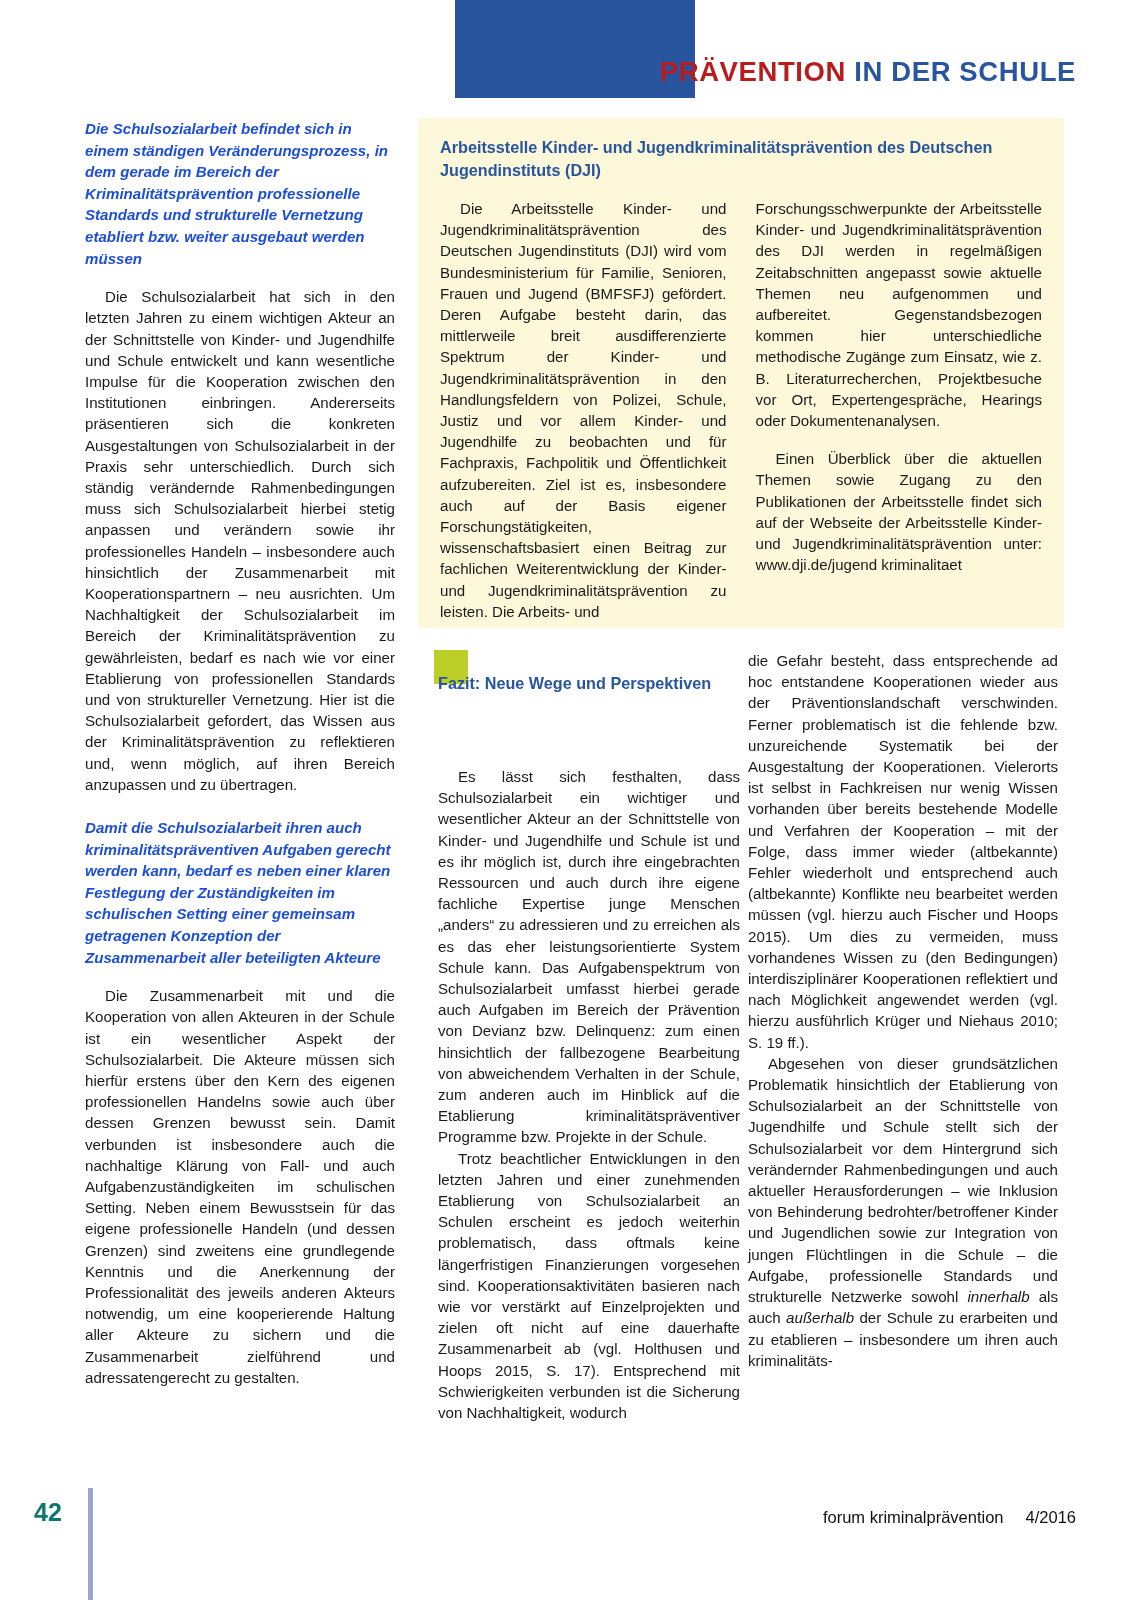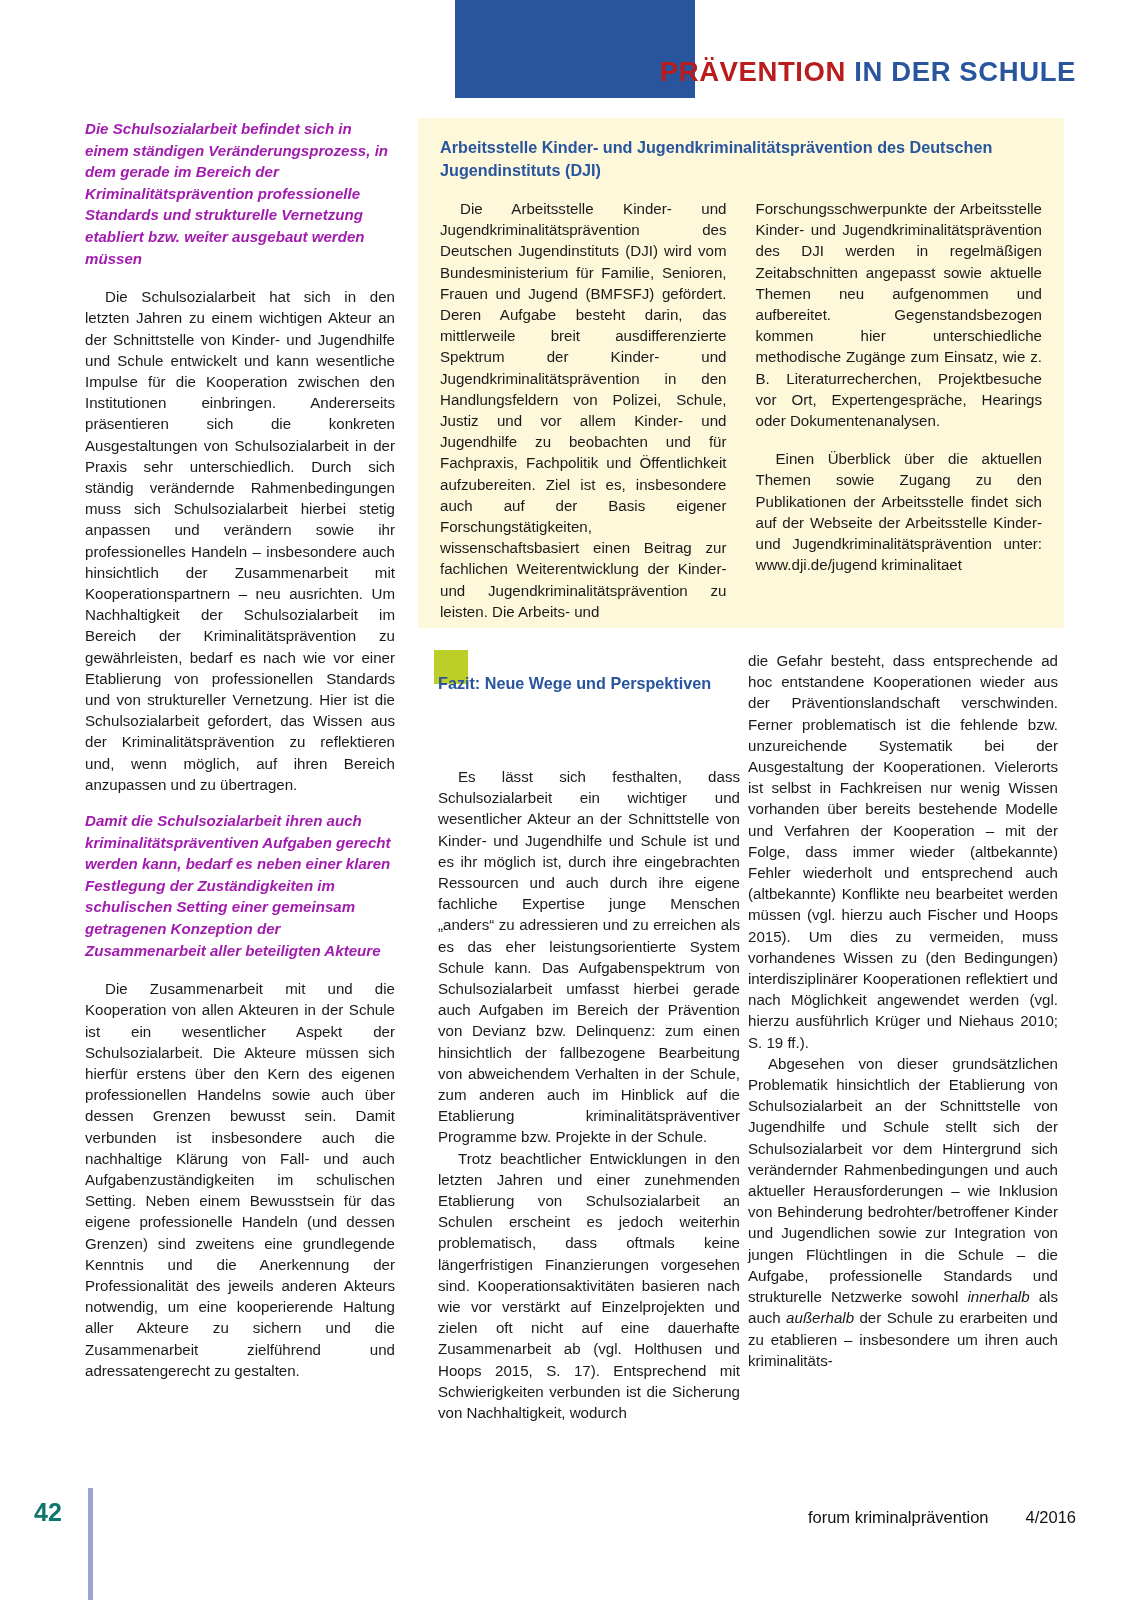--- a/index.html
+++ b/index.html
@@ -53,28 +53,28 @@
   }
   .col p { margin: 0; }
   .col p.indent { text-indent: 20px; }
   .col p.spaced { margin-top: 17px; }
 
   #col-1 {
     left: 85px; top: 118px;
     width: 310px;
   }
   .lead-italic {
-    color: #a21caf;
+    color: #1d4ed8;
     font-style: italic;
     font-weight: bold;
     font-size: 15.1px;
     line-height: 21.6px;
     text-align: left;
   }
-  .lead-italic.second { margin-top: 15px; }
+  .lead-italic.second { margin-top: 22px; }
 
   
   #info-box {
     position: absolute;
     left: 418px; top: 118px;
     width: 646px;
     height: 510px;
     background: #fdf8da;
     padding: 18px 22px 18px 22px;
   }
@@ -153,21 +153,21 @@
     width: 5px; height: 112px;
     background: #9aa3d4;
   }
   .footer-right {
     position: absolute;
     right: 56px; top: 38px;
     font-size: 16.5px;
     color: #111;
     white-space: nowrap;
   }
-  .footer-right .issue { margin-left: 37px; }
+  .footer-right .issue { margin-left: 22px; }
 
   i.em { font-style: italic; }
 </style>
 </head>
 <body>
 
 <div id="page-header">
   <div class="header-blue-block"></div>
   <div class="header-title">
     <span class="h-white">PRÄVENTION</span><span class="h-blue"> IN DER SCHULE</span>

